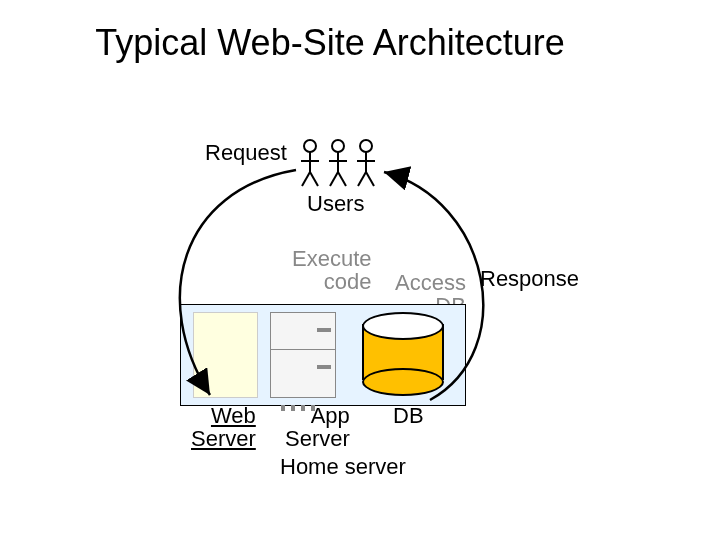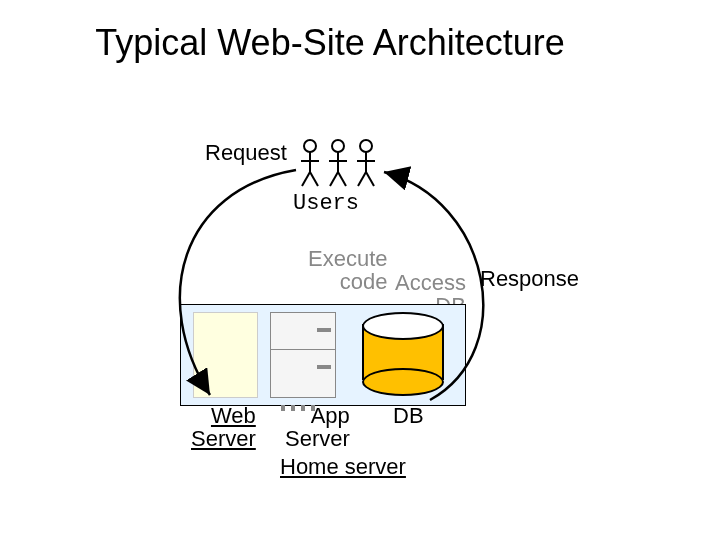--- a/index.html
+++ b/index.html
@@ -22,28 +22,28 @@
     color: #000;
   }
   .label {
     position: absolute;
     font-size: 22px;
     line-height: 1.05;
     color: #000;
     text-align: right;
   }
   .req { top: 141px; left: 205px; }
-  .users { top: 192px; left: 293px; font-family: Liberation Mono, monospace; }
-  .exec  { top: 247px; left: 308px; color:#888; }
+  .users { top: 192px; left: 307px; }
+  .exec  { top: 247px; left: 292px; color:#888; }
   .access{ top: 247px; left: 395px; color:#888; }
   .resp  { top: 267px; left: 480px; }
   .webs  { top: 404px; left: 191px; text-decoration: underline; }
   .apps  { top: 404px; left: 273px; }
   .dbl   { top: 404px; left: 393px; }
-  .home  { top: 455px; left: 280px; text-decoration: underline; }
+  .home  { top: 455px; left: 280px; }
   .serverbox {
     position: absolute;
     left: 180px;
     top: 304px;
     width: 284px;
     height: 100px;
     background: #e6f3ff;
     border: 1px solid #000;
   }
   .webserver {

